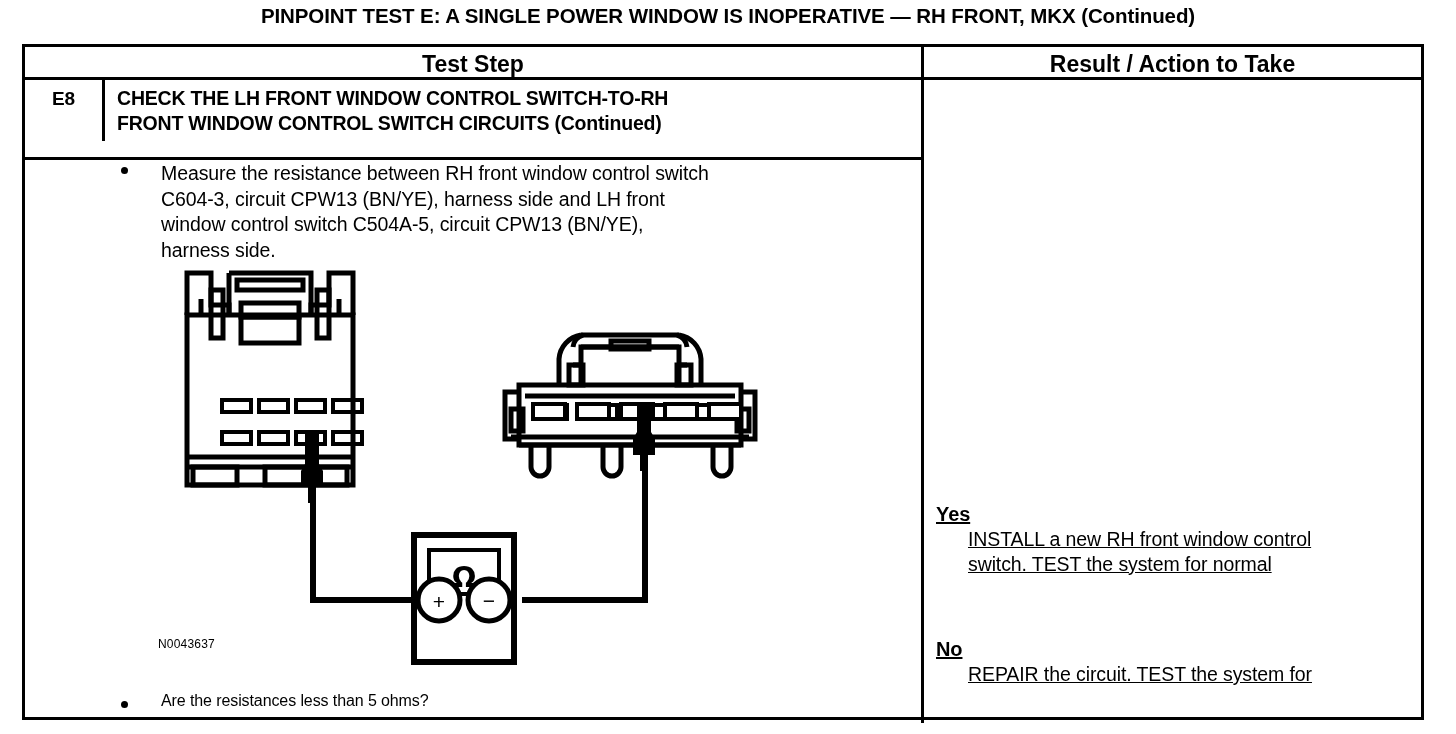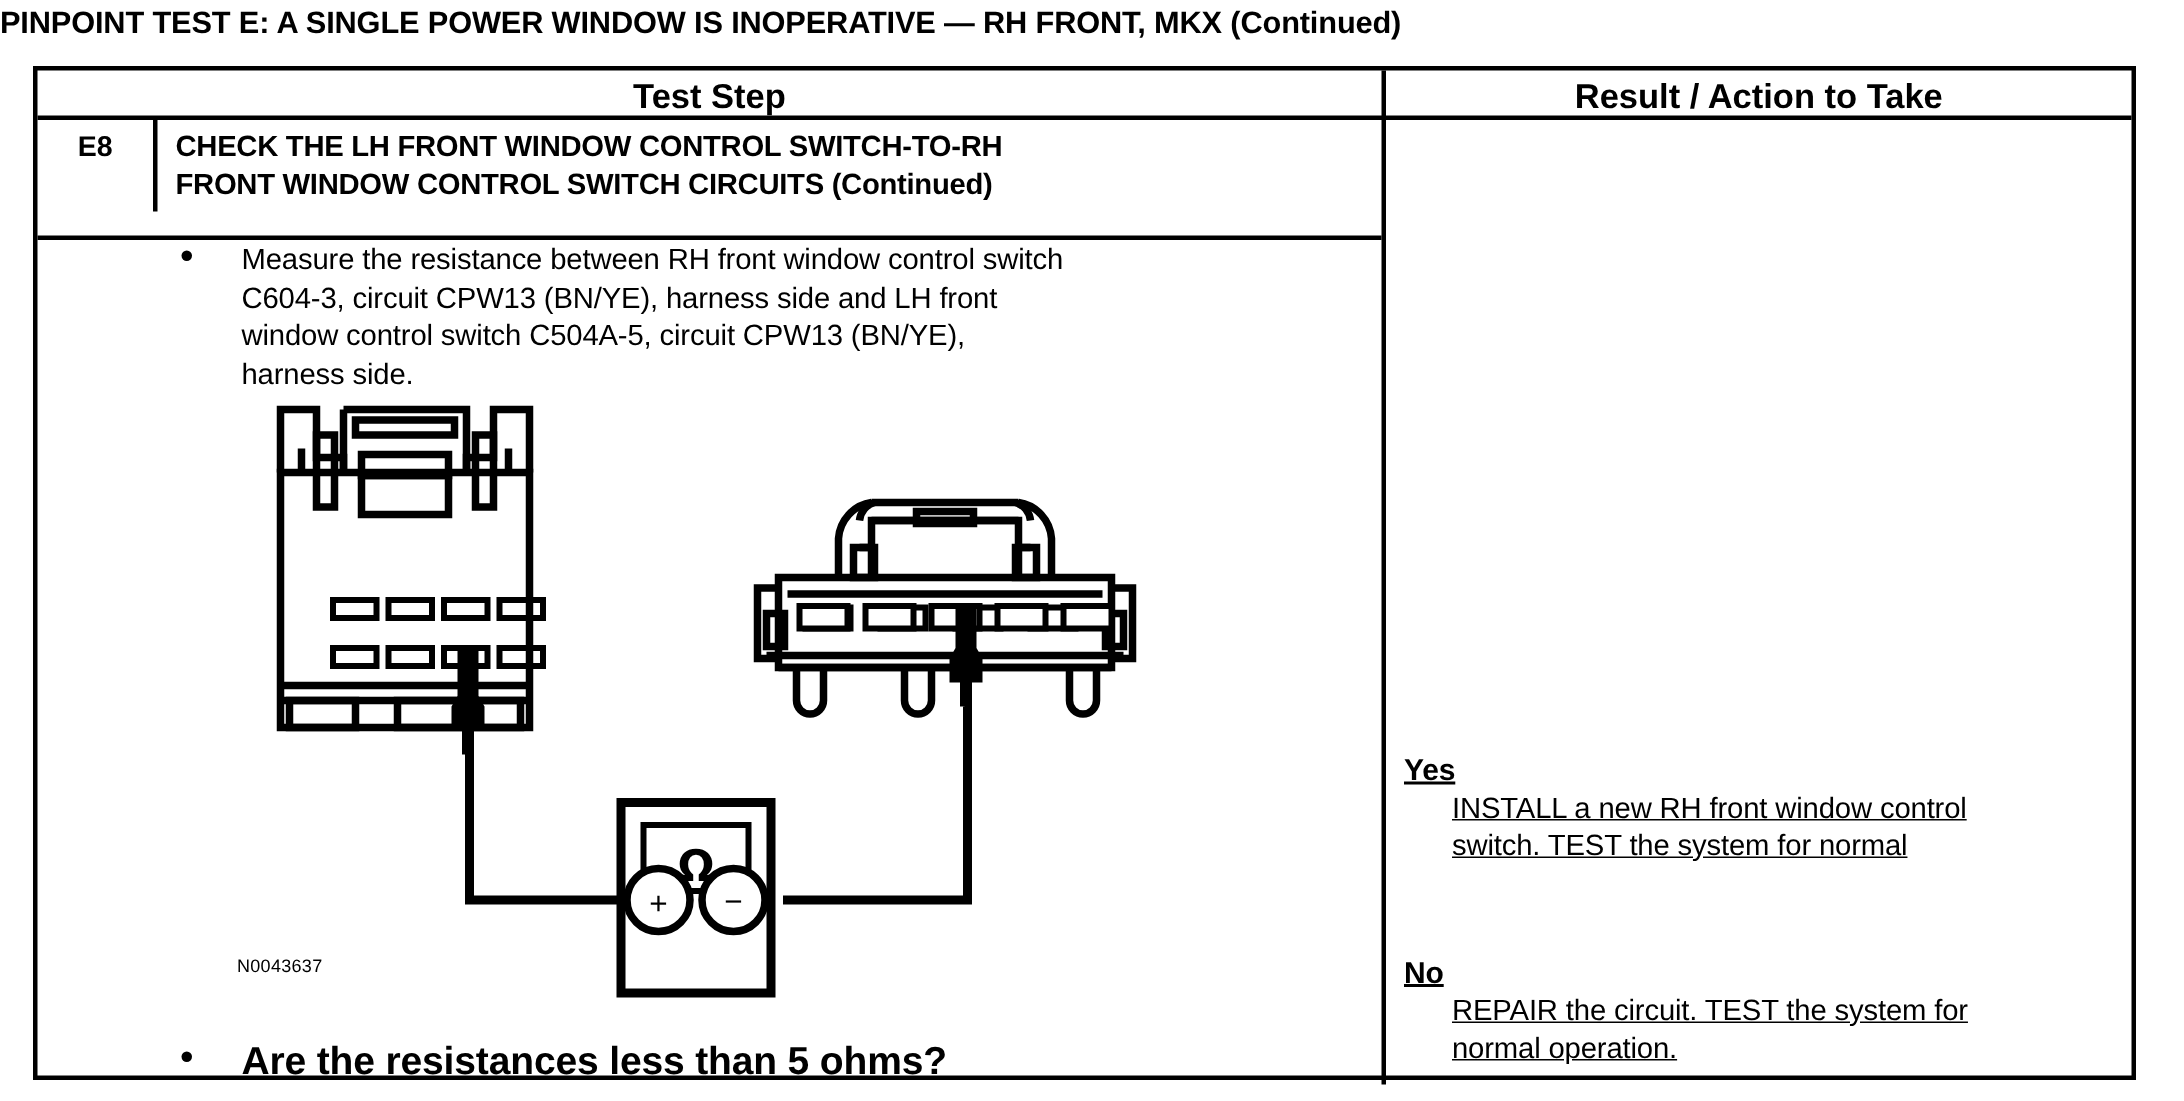--- a/index.html
+++ b/index.html
@@ -15,20 +15,21 @@
     overflow: hidden;
     position: relative;
   }
 
   
   .page-title {
     position: absolute;
     left: 0;
     top: 4px;
     width: 1456px;
+    text-align: center;
     font-size: 20.5px;
     font-weight: bold;
     letter-spacing: -0.1px;
     white-space: nowrap;
   }
 
   
   .table {
     position: absolute;
     left: 22px;
@@ -150,22 +151,22 @@
     position: absolute;
     left: 96px;
     top: 645px;
     width: 790px;
   }
   .question-bullet .bullet-dot { top: 9px; }
   .question-text {
     position: absolute;
     left: 40px;
     top: 0;
-    font-size: 26px;
-    font-weight: bold;
+    font-size: 16px;
+    font-weight: normal;
     letter-spacing: -0.1px;
   }
 
   
   .result-block {
     position: absolute;
     left: 911px;
     width: 480px;
     font-size: 19.5px;
     line-height: 25px;
@@ -362,17 +363,16 @@
     <div class="result-body">
       <span>INSTALL a new RH front window control</span>
       <span>switch. TEST the system for normal</span>
     </div>
   </div>
 
   <div class="result-block result-no">
     <span class="result-label">No</span>
     <div class="result-body">
       <span>REPAIR the circuit. TEST the system for</span>
-      <span>normal operation.</span>
     </div>
   </div>
 
 </div>
 
 </body></html>

